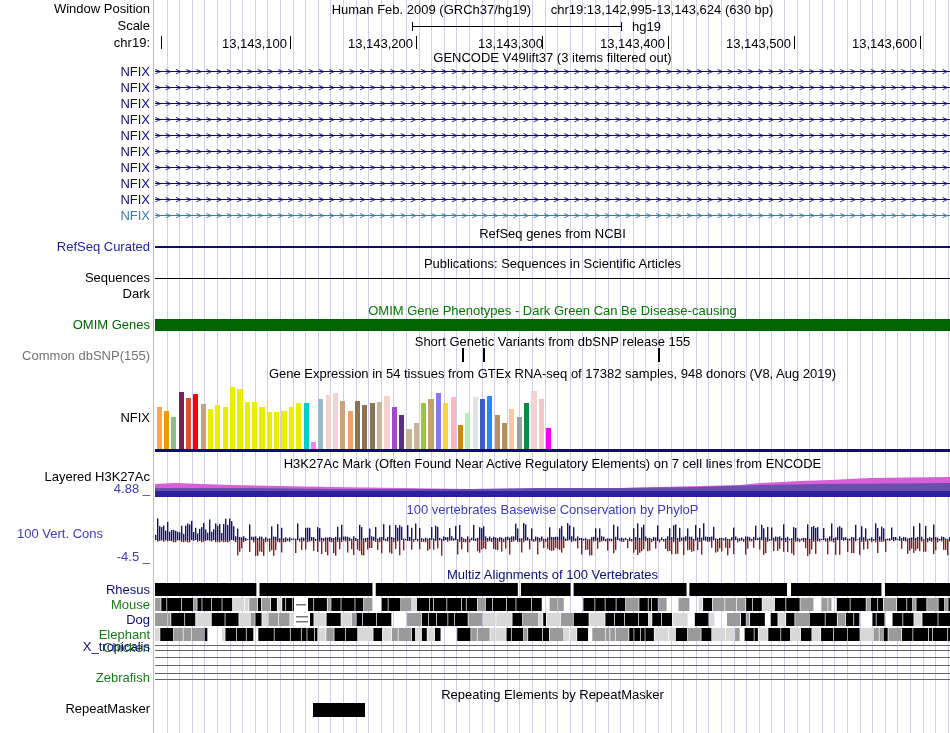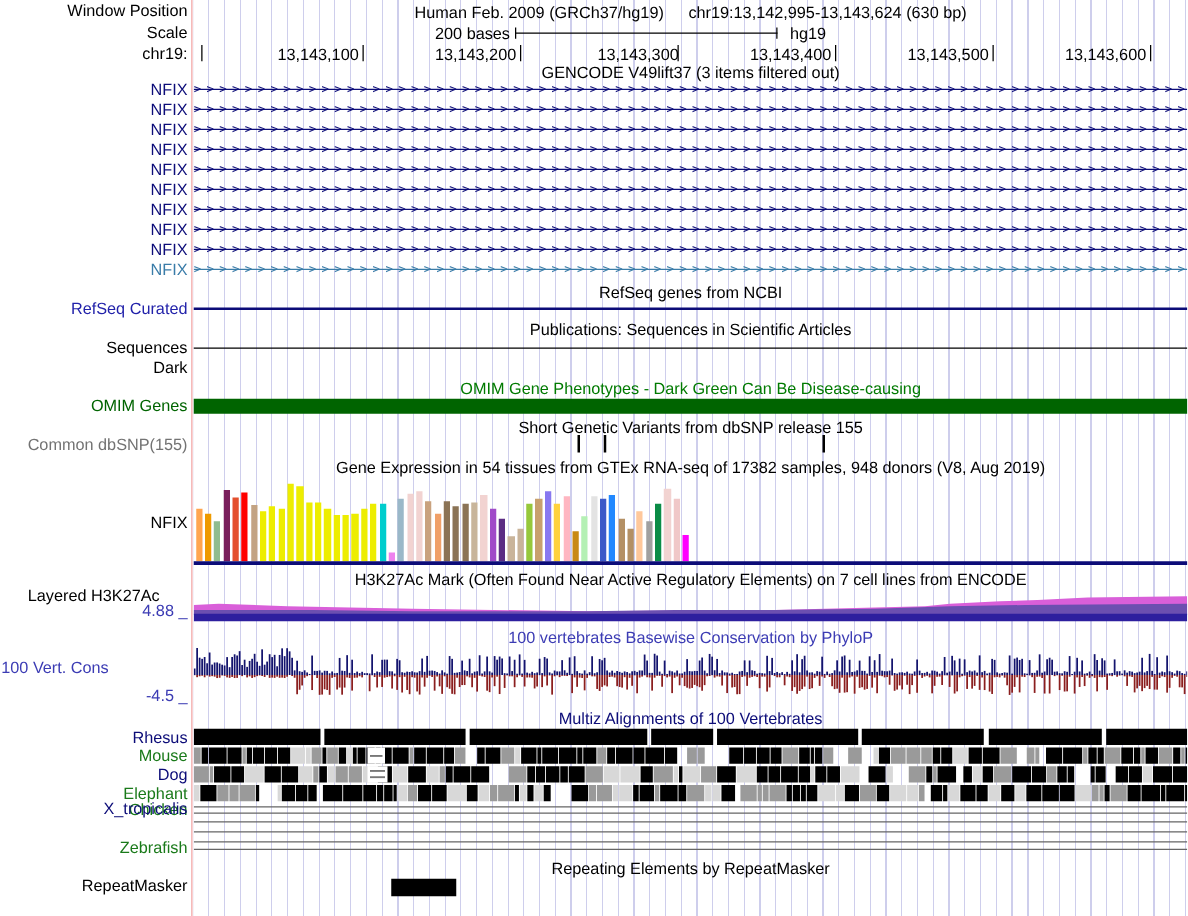--- a/index.html
+++ b/index.html
@@ -4,21 +4,21 @@
 <style>
   html,body{margin:0;padding:0;background:#fff;}
   #browser{
     position:relative;width:950px;height:733px;background:#fff;overflow:hidden;
     font-family:"Liberation Sans","DejaVu Sans",sans-serif;font-size:13px;color:#000;
   }
   .gridlayer{position:absolute;left:155px;top:0;width:795px;height:733px;
     background:repeating-linear-gradient(to right,transparent 0px,transparent 11.6px,#ceceec 11.6px,#ceceec 12.6px);}
   .pinkline{position:absolute;left:153px;top:0;width:1px;height:733px;background:#f2a4a4;}
   .tlabel{position:absolute;left:0;width:150px;text-align:right;white-space:nowrap;line-height:14px;}
-  .tlabel-left{text-align:left;padding-left:1px;}
+  .tlabel-left{text-align:left;padding-left:17px;}
   .ttitle{position:absolute;left:155px;width:795px;text-align:center;white-space:nowrap;line-height:14px;}
   .hdrline{position:absolute;top:2px;left:155px;width:795px;text-align:center;white-space:nowrap;}
   .hdrline span{margin:0 8px;}
   .scaletext{position:absolute;top:19px;left:155px;width:253px;text-align:right;white-space:nowrap;}
   .ruler{position:absolute;top:26px;left:412px;width:210px;height:1px;background:#000;}
   .ruler:before,.ruler:after{content:"";position:absolute;top:-4px;width:1px;height:9px;background:#000;}
   .ruler:before{left:0;} .ruler:after{right:0;}
   .hg19{position:absolute;top:19px;left:632px;white-space:nowrap;}
   .coordtick{position:absolute;top:36px;width:1px;height:13px;background:#000;}
   .coordlab{position:absolute;top:36px;width:110px;text-align:right;white-space:nowrap;}
@@ -38,21 +38,20 @@
 
 <div id="browser">
   <div class="gridlayer"></div>
   <div class="pinkline"></div>
 
   <div class="hdrline">
     <span>Human Feb. 2009 (GRCh37/hg19)</span>
     <span>chr19:13,142,995-13,143,624 (630 bp)</span>
   </div>
 
-  <div class="scaletext">200 bases</div>
   <div class="ruler"></div>
   <div class="hg19">hg19</div>
 
   <div id="coord-ticks">
       <div class="coordtick" style="left: 161px;"></div>
       <div class="coordtick" style="left: 290px;"></div>
       <div class="coordlab" style="left: 177px;">13,143,100</div>
       <div class="coordtick" style="left: 416px;"></div>
       <div class="coordlab" style="left: 303px;">13,143,200</div>
       <div class="coordtick" style="left: 542px;"></div>
@@ -67,21 +66,21 @@
   <div id="labels">
       <div class="tlabel" style="top: 2px; color: rgb(0, 0, 0);">Window Position</div>
       <div class="tlabel" style="top: 19px; color: rgb(0, 0, 0);">Scale</div>
       <div class="tlabel" style="top: 36px; color: rgb(0, 0, 0);">chr19:</div>
       <div class="tlabel" style="top: 240px; color: rgb(34, 34, 170);">RefSeq Curated</div>
       <div class="tlabel" style="top: 271px; color: rgb(0, 0, 0);">Sequences</div>
       <div class="tlabel" style="top: 287px; color: rgb(0, 0, 0);">Dark</div>
       <div class="tlabel" style="top: 318px; color: rgb(0, 100, 0);">OMIM Genes</div>
       <div class="tlabel" style="top: 349px; color: #737373;">Common dbSNP(155)</div>
       <div class="tlabel" style="top: 411px; color: rgb(0, 0, 0);">NFIX</div>
-      <div class="tlabel" style="top: 470px; color: rgb(0, 0, 0); text-align: center;">Layered H3K27Ac</div>
+      <div class="tlabel" style="top: 470px; color: rgb(0, 0, 0);">Layered H3K27Ac</div>
       <div class="tlabel" style="top: 482px; color: rgb(60, 60, 180);">4.88 _</div>
       <div class="tlabel tlabel-left" style="top: 527px; color: rgb(60, 60, 180);">100 Vert. Cons</div>
       <div class="tlabel" style="top: 550px; color: rgb(60, 60, 180);">-4.5 _</div>
       <div class="tlabel" style="top: 702px; color: rgb(0, 0, 0);">RepeatMasker</div>
       <div class="tlabel" style="top: 65px; color: rgb(12, 12, 120);">NFIX</div>
       <div class="tlabel" style="top: 81px; color: rgb(12, 12, 120);">NFIX</div>
       <div class="tlabel" style="top: 97px; color: rgb(12, 12, 120);">NFIX</div>
       <div class="tlabel" style="top: 113px; color: rgb(12, 12, 120);">NFIX</div>
       <div class="tlabel" style="top: 129px; color: rgb(12, 12, 120);">NFIX</div>
       <div class="tlabel" style="top: 145px; color: rgb(12, 12, 120);">NFIX</div>

